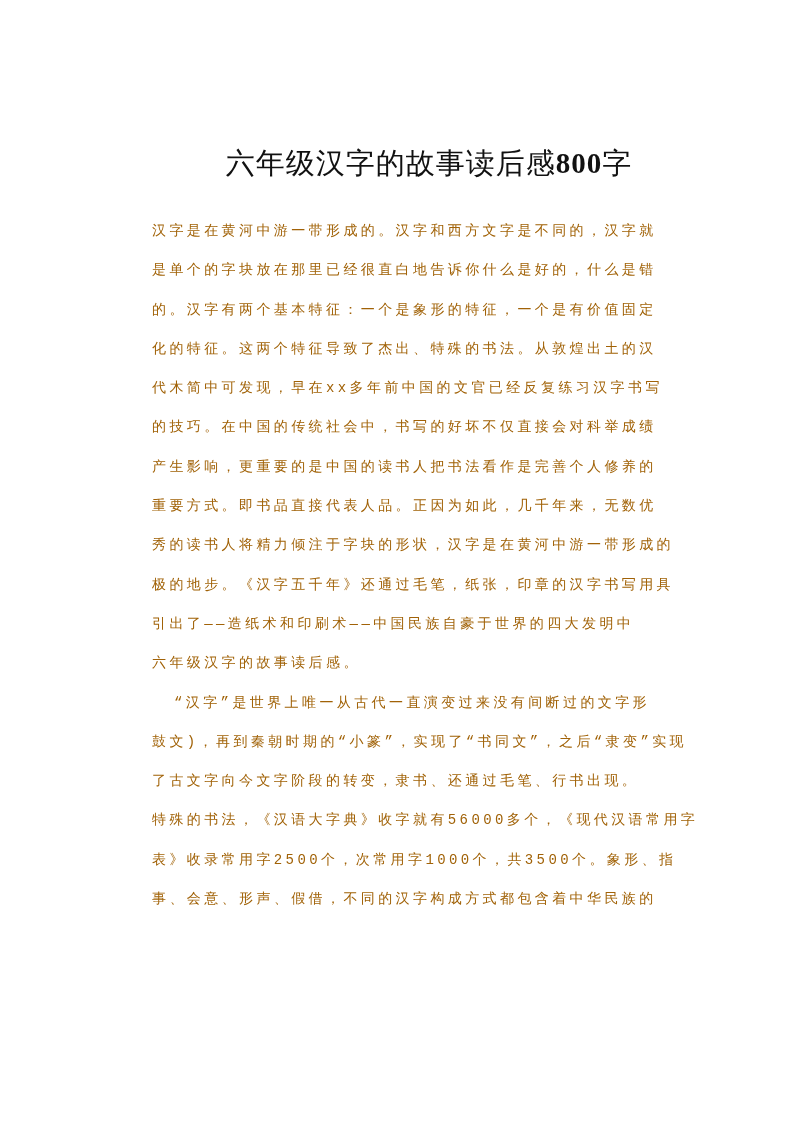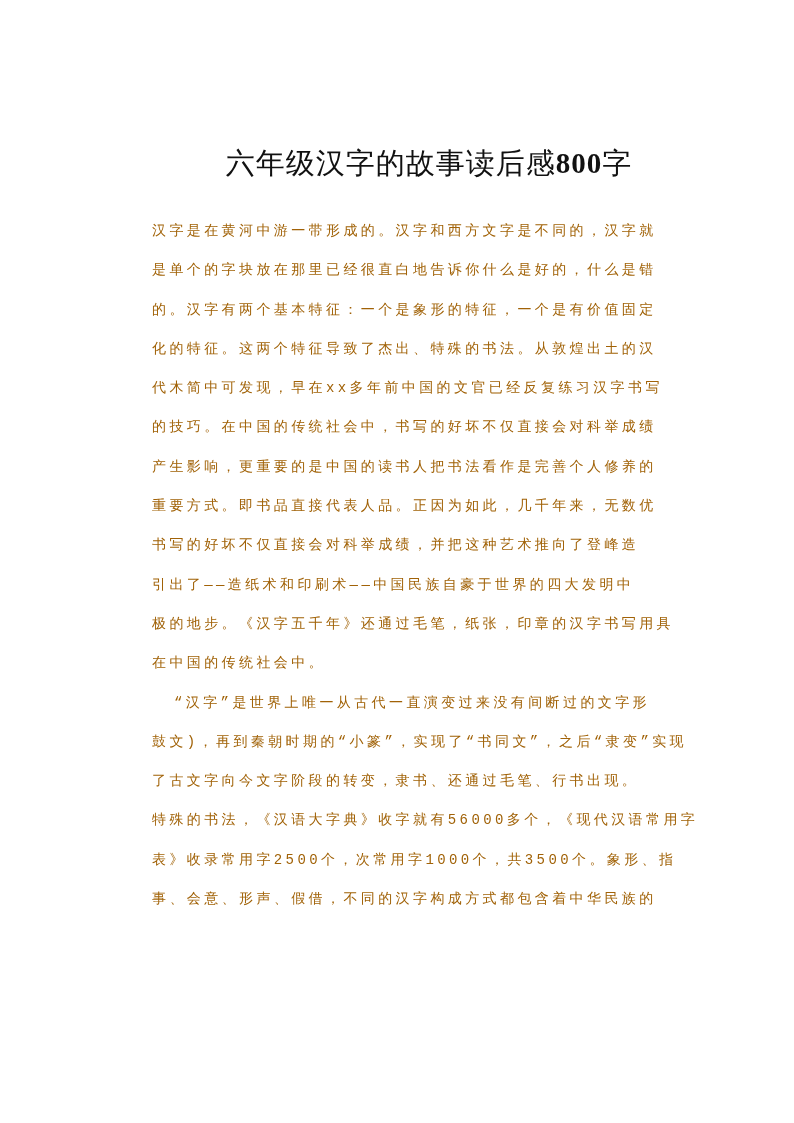--- a/index.html
+++ b/index.html
@@ -32,24 +32,24 @@
   <div class="body">
     <div>
       <div class="line">汉字是在黄河中游一带形成的。汉字和西方文字是不同的，汉字就</div>
       <div class="line">是单个的字块放在那里已经很直白地告诉你什么是好的，什么是错</div>
       <div class="line">的。汉字有两个基本特征：一个是象形的特征，一个是有价值固定</div>
       <div class="line">化的特征。这两个特征导致了杰出、特殊的书法。从敦煌出土的汉</div>
       <div class="line">代木简中可发现，早在xx多年前中国的文官已经反复练习汉字书写</div>
       <div class="line">的技巧。在中国的传统社会中，书写的好坏不仅直接会对科举成绩</div>
       <div class="line">产生影响，更重要的是中国的读书人把书法看作是完善个人修养的</div>
       <div class="line">重要方式。即书品直接代表人品。正因为如此，几千年来，无数优</div>
-      <div class="line">书写的好坏不仅直接会对科举成绩，并把这种艺术推向了登峰造</div>
+      <div class="line">秀的读书人将精力倾注于字块的形状，汉字是在黄河中游一带形成的</div>
+      <div class="line">极的地步。《汉字五千年》还通过毛笔，纸张，印章的汉字书写用具</div>
       <div class="line">引出了——造纸术和印刷术——中国民族自豪于世界的四大发明中</div>
-      <div class="line">极的地步。《汉字五千年》还通过毛笔，纸张，印章的汉字书写用具</div>
-      <div class="line">在中国的传统社会中。</div>
+      <div class="line">六年级汉字的故事读后感。</div>
     </div>
     <div>
       <div class="line" style="padding-left:22px">“汉字”是世界上唯一从古代一直演变过来没有间断过的文字形</div>
       <div class="line">鼓文)，再到秦朝时期的“小篆”，实现了“书同文”，之后“隶变”实现</div>
       <div class="line">了古文字向今文字阶段的转变，隶书、还通过毛笔、行书出现。</div>
       <div class="line">特殊的书法，《汉语大字典》收字就有56000多个，《现代汉语常用字</div>
       <div class="line">表》收录常用字2500个，次常用字1000个，共3500个。象形、指</div>
       <div class="line">事、会意、形声、假借，不同的汉字构成方式都包含着中华民族的</div>
     </div>
   </div>

